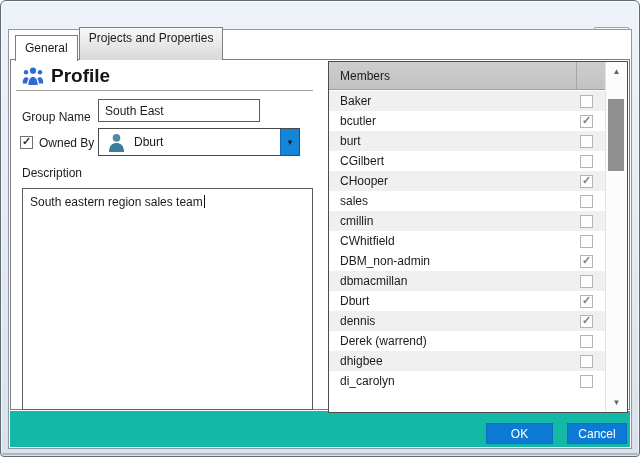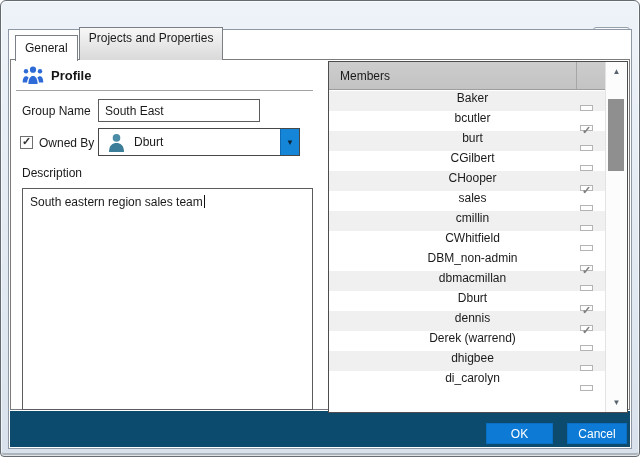--- a/index.html
+++ b/index.html
@@ -28,24 +28,24 @@
   .tab{border:1px solid #7a8086;border-bottom:none;background:linear-gradient(#f7f7f7,#d9d9d9);
     padding:3px 9px 4px 9px;height:33px;margin-right:0;white-space:nowrap;cursor:default;}
   .tab.active{background:#fff;height:26px;padding-top:5px;position:relative;z-index:4;margin-bottom:-1px;margin-top:38px;}
   .tab.inactive{margin-left:1px;}
 
   
   .tab-panel{position:absolute;left:1px;right:1px;top:29px;bottom:38px;background:#fff;border:1px solid #7c7c7c;z-index:2;}
 
   
   .profile-row{position:absolute;left:11px;top:5px;display:flex;align-items:center;gap:7px;}
-  .profile-heading{font-size:13px;font-weight:bold;color:#151515;}
+  .profile-heading{font-size:19px;font-weight:bold;color:#151515;}
   .section-rule{position:absolute;left:5px;top:30px;width:297px;height:1px;background:#a3a3a3;}
 
-  .group-label{position:absolute;left:11px;top:44px;}
+  .group-label{position:absolute;left:11px;top:50px;}
   .group-input{position:absolute;left:87px;top:39px;width:162px;height:23px;border:1px solid #5c5c5c;
     font-family:"Liberation Sans",sans-serif;font-size:12px;color:#1a1a1a;padding:0 6px;outline:none;background:#fff;}
 
   .ownedby-cb{position:absolute;left:9px;top:76px;}
   .ownedby-label{position:absolute;left:28px;top:76px;}
 
   .cb{width:13px;height:13px;border:1px solid #707070;background:#fdfdfd;display:inline-block;position:relative;}
   .cb.light{border-color:#b4b4b4;}
   .cb.checked::after{content:"\2713";position:absolute;left:1px;top:-2px;font-size:11px;font-weight:bold;color:#333;}
   .cb.light.checked::after{color:#7f7f7f;}
@@ -63,34 +63,34 @@
   .caret{display:inline-block;width:1px;height:13px;background:#111;vertical-align:-2px;margin-left:1px;}
 
   
   .members-panel{position:absolute;left:317px;top:1px;width:300px;height:352px;border:1px solid #4d4d4d;background:#fff;}
   .members-header{position:absolute;left:0;top:0;right:22px;height:28px;
     background:linear-gradient(#cdcdcd,#c3c3c3);border-bottom:1px solid #9d9d9d;
     display:flex;align-items:center;}
   .members-header-label{margin-left:11px;}
   .members-colsep{position:absolute;right:28px;top:0;bottom:0;width:1px;background:#a6a6a6;}
   .members-rows{position:absolute;left:0;top:29px;right:22px;bottom:0;overflow:hidden;}
-  .member-row{height:20px;display:flex;align-items:center;padding-left:11px;background:#fff;flex-direction:column;}
+  .member-row{height:20px;display:flex;align-items:center;padding-left:11px;background:#fff;}
   .member-row.alt{background:#f0f0f0;}
   .member-row .cb{margin-left:auto;margin-right:12px;}
 
   
   .vscroll{position:absolute;right:0;top:0;bottom:0;width:22px;background:#fcfcfc;border-left:1px solid #e3e3e3;}
   .scroll-btn{position:absolute;left:0;right:0;height:17px;display:flex;align-items:center;justify-content:center;
     color:#59636d;font-size:8px;}
   .scroll-btn.up{top:1px;}
   .scroll-btn.down{bottom:1px;}
   .scroll-thumb{position:absolute;left:2px;right:3px;top:37px;height:72px;background:#8f8f8f;}
 
   
-  .footer{position:absolute;left:1px;right:1px;bottom:1px;height:36px;background:#0c4a6e;}
+  .footer{position:absolute;left:1px;right:1px;bottom:1px;height:36px;background:#14b8a6;}
   .btn{position:absolute;bottom:3px;height:21px;border:1px solid #0a6ec2;background:#0d7bd6;color:#fff;
     font-family:"Liberation Sans",sans-serif;font-size:12px;display:flex;align-items:center;justify-content:center;cursor:default;}
   .btn-ok{right:77px;width:67px;}
   .btn-cancel{right:3px;width:60px;}
 </style>
 </head>
 <body>
 
 <div class="window">
 

